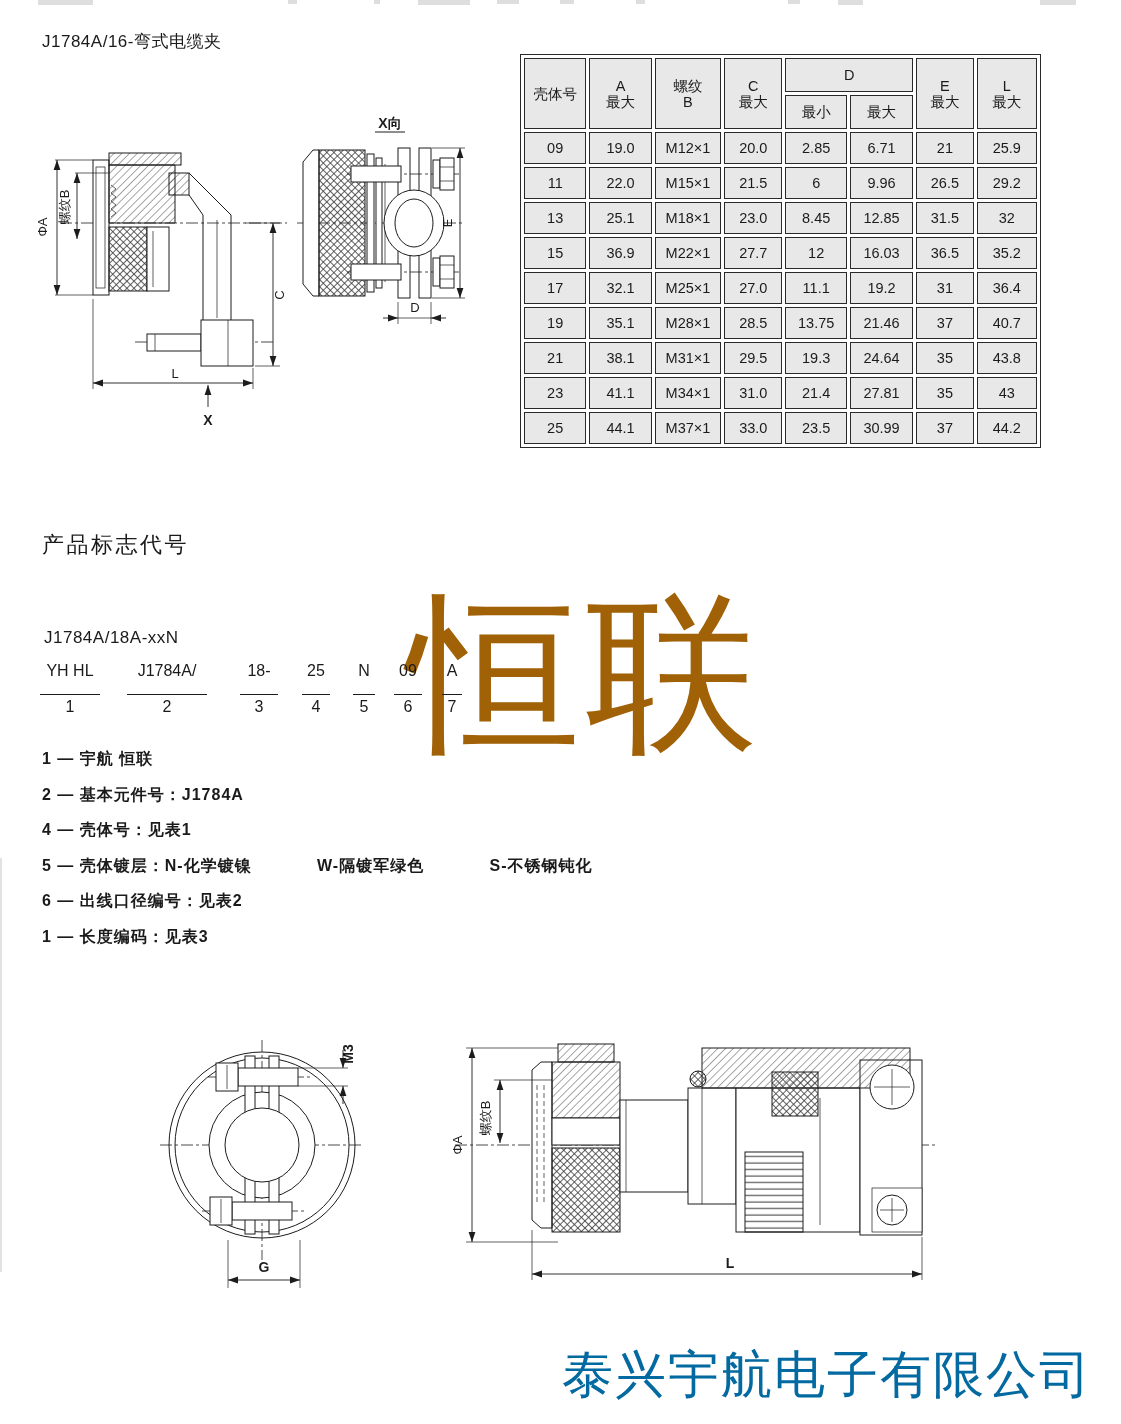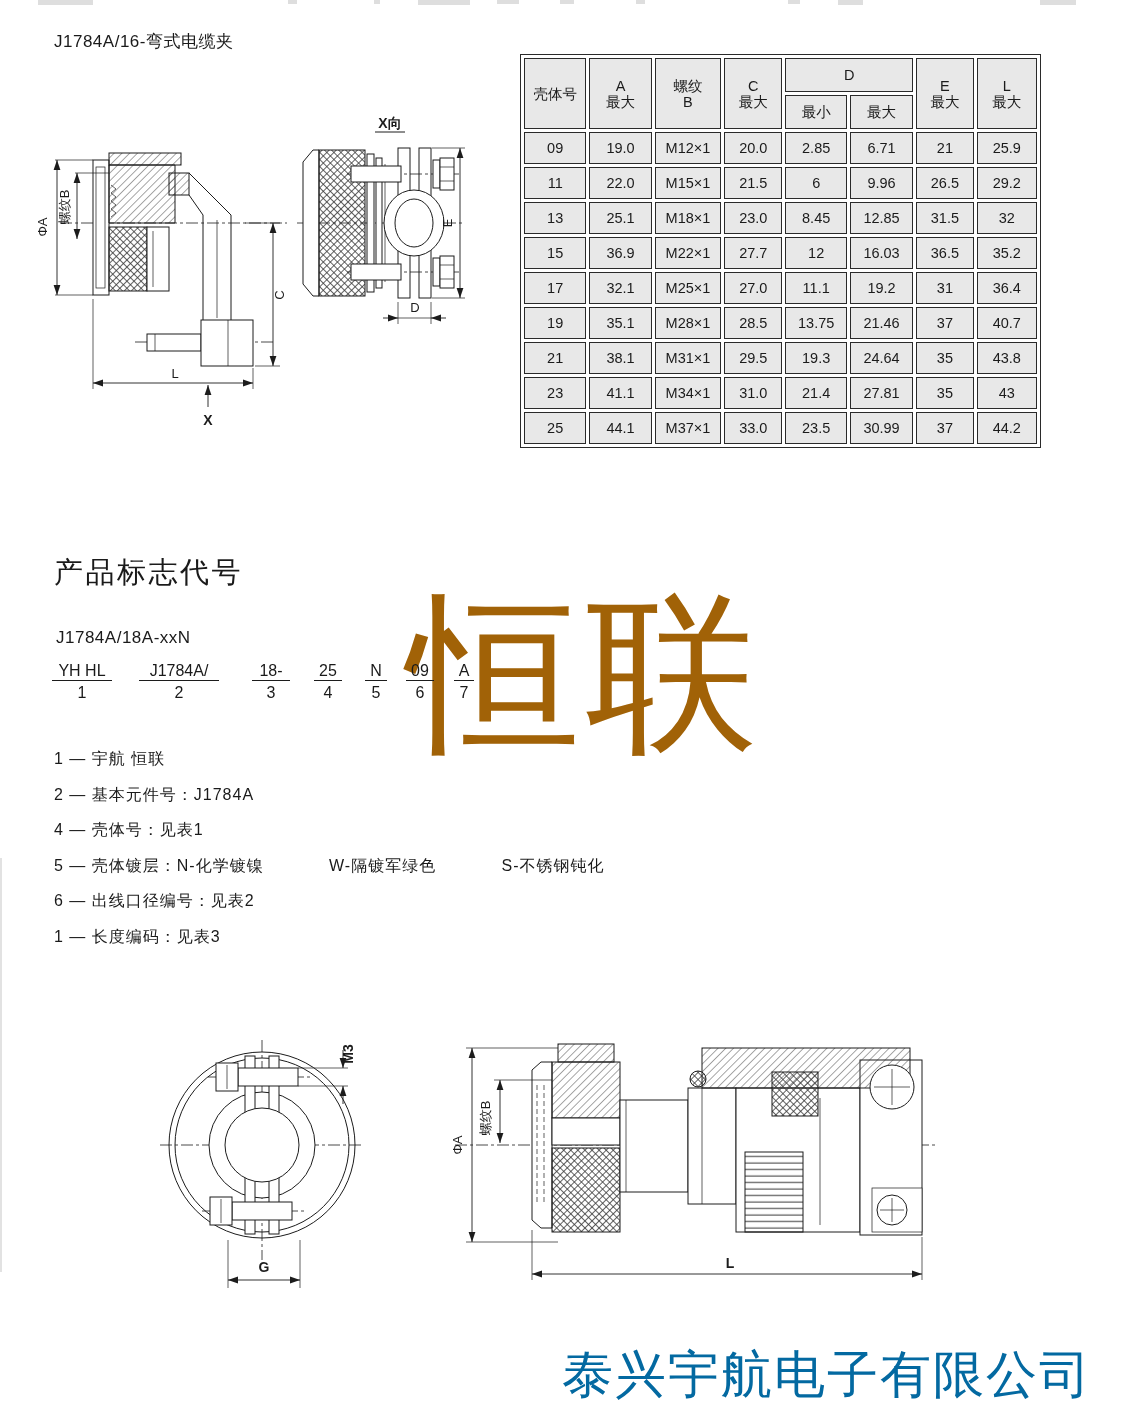--- a/index.html
+++ b/index.html
@@ -1,46 +1,46 @@
 <!DOCTYPE html>
 <html><head>
 <meta charset="utf-8">
 <style>
   html,body{margin:0;padding:0;}
   body{font-family:"Liberation Sans",sans-serif;background:#f2f2f2;}
   .page{position:relative;width:1121px;height:1424px;background:#ffffff;overflow:hidden;color:#1a1a1a;}
-  .layer{position:absolute;z-index:2;margin-left:12px;}
+  .layer{position:absolute;z-index:2;}
 
   
   .artifact{position:absolute;background:#c3c3c3;opacity:.55;z-index:1;}
   .edge-artifact{position:absolute;left:0;top:858px;width:2px;height:414px;background:#e2e2e2;z-index:1;}
 
   
   .watermark{position:absolute;left:408px;top:560px;z-index:0;font-family:"DejaVu Serif","Liberation Serif",serif;
     font-weight:normal;font-size:172px;letter-spacing:6px;color:#a16207;white-space:nowrap;}
   .footer{position:absolute;left:562px;top:1341px;z-index:1;font-family:"DejaVu Serif","Liberation Serif",serif;
     font-size:51px;letter-spacing:2px;color:#0369a1;white-space:nowrap;}
 
   
   .title{position:absolute;left:42px;top:30px;font-size:17px;letter-spacing:.5px;}
-  .sec-heading{position:absolute;left:42px;top:553px;font-size:29px;letter-spacing:2.5px;}
+  .sec-heading{position:absolute;left:42px;top:530px;font-size:22px;letter-spacing:2.5px;}
   .example{position:absolute;left:44px;top:628px;font-size:17px;letter-spacing:.5px;}
   .fracs{position:absolute;left:0;top:662px;height:48px;width:1121px;}
   .frac{position:absolute;top:0;text-align:center;font-size:16px;}
-  .frac .top{display:block;border-bottom:1.5px solid #1c1c1c;padding:0 1px 0;white-space:pre;}
+  .frac .top{display:block;border-bottom:1.5px solid #1c1c1c;padding:0 1px 14px;white-space:pre;}
   .frac .bot{display:block;padding-top:3px;}
   .frac:nth-child(1){left:40px;min-width:60px;}
   .frac:nth-child(2){left:127px;min-width:80px;}
   .frac:nth-child(3){left:240px;min-width:38px;}
   .frac:nth-child(4){left:302px;min-width:28px;}
   .frac:nth-child(5){left:353px;min-width:22px;}
   .frac:nth-child(6){left:394px;min-width:28px;}
   .frac:nth-child(7){left:442px;min-width:20px;}
   .notes{position:absolute;left:42px;top:741px;}
-  .note{font-size:16px;line-height:35.5px;letter-spacing:1px;white-space:pre;}
+  .note{font-size:16px;line-height:35.5px;letter-spacing:1px;white-space:pre;font-weight:bold;}
 
   
   .dim-table{position:absolute;left:520px;top:54px;border-collapse:separate;border-spacing:3px;
     border:1px solid #2a2a2a;table-layout:fixed;width:521px;background:#fff;}
   .dim-table td{border:1px solid #2a2a2a;background:#e8e8e8;text-align:center;vertical-align:middle;
     font-size:14.5px;color:#1b1b1b;padding:0;line-height:16px;}
   .dim-table tr.hd td{height:32px;}
   .dim-table tr.body-row td{height:30px;}
 
   

